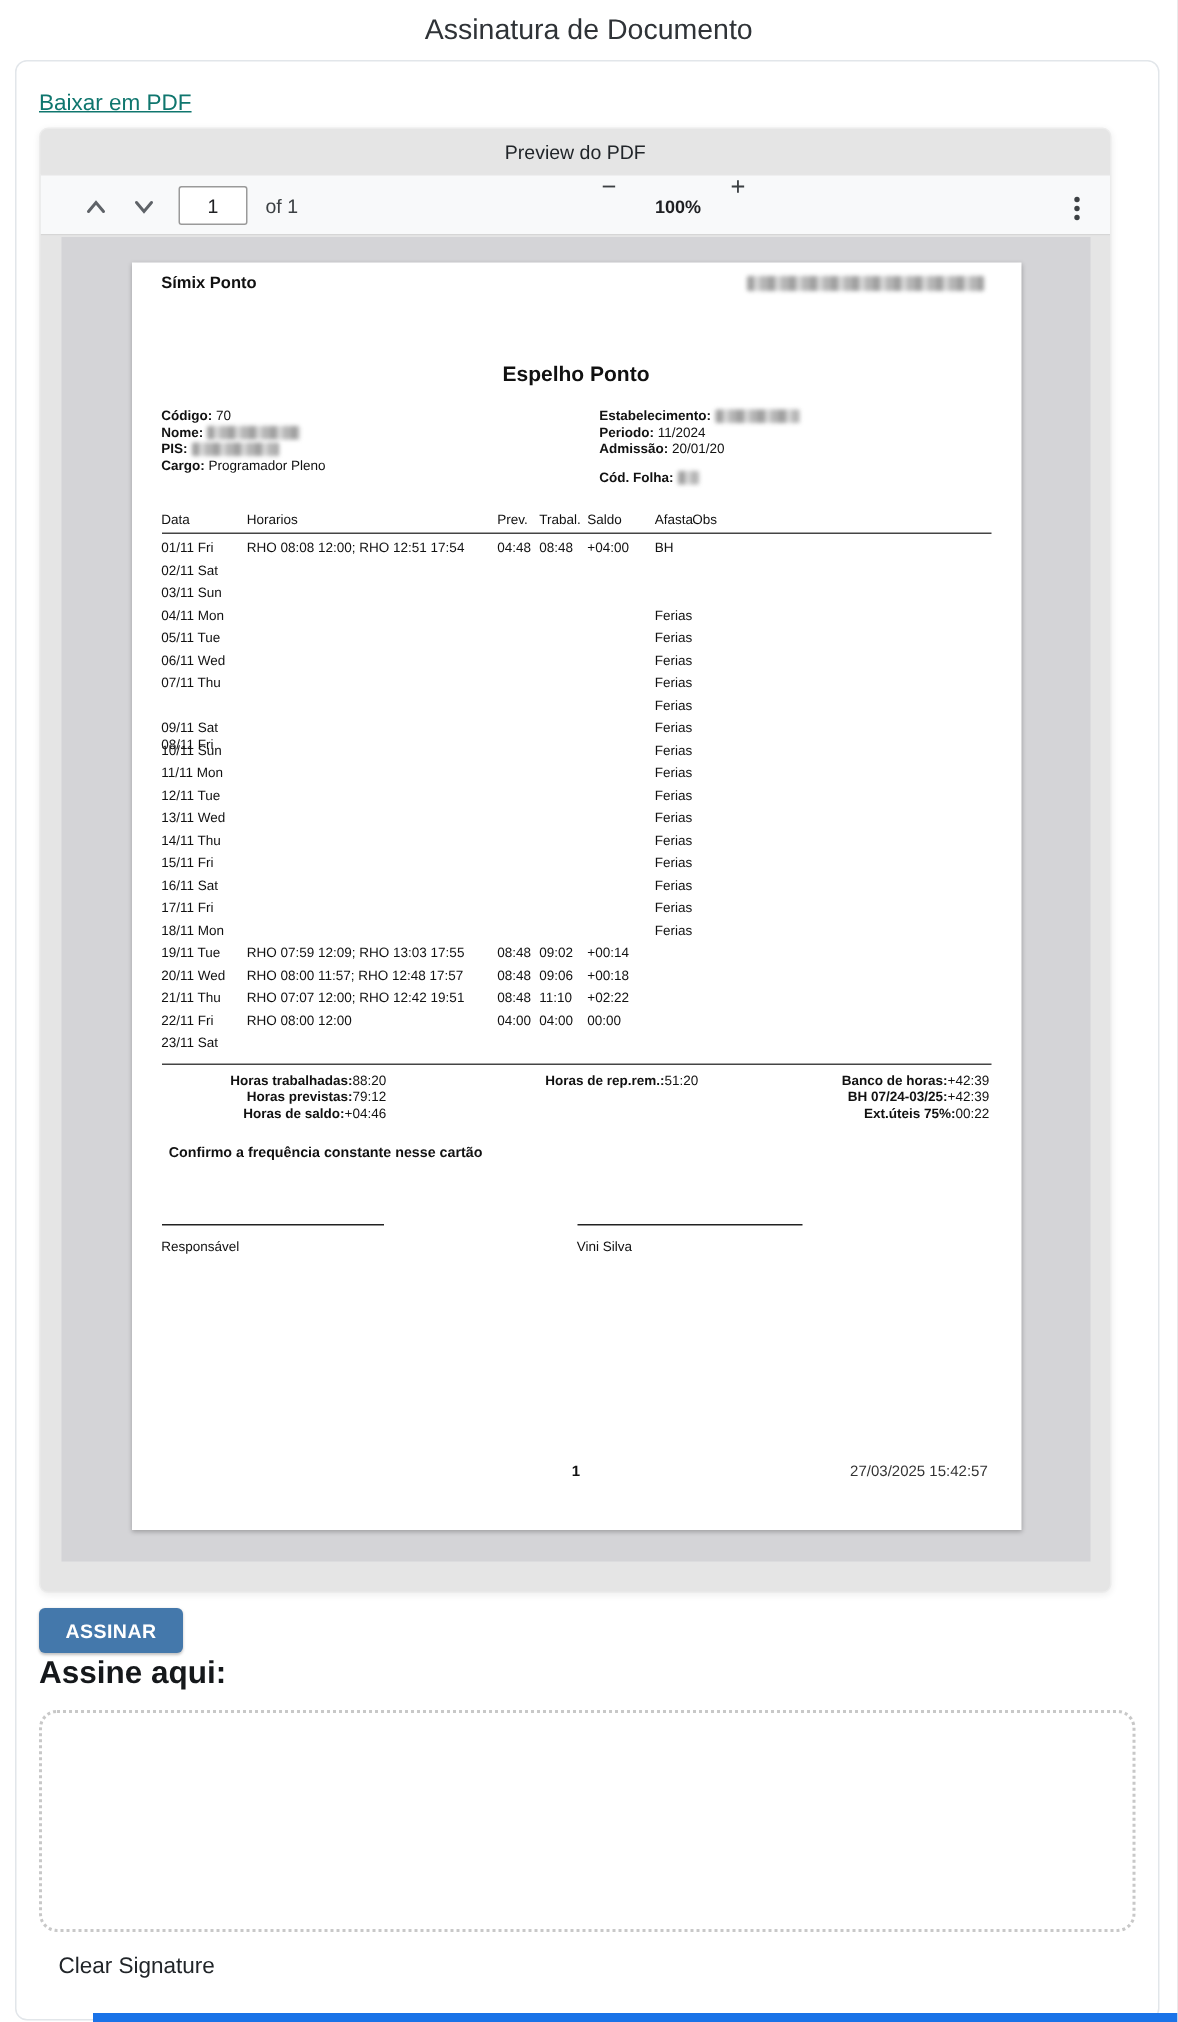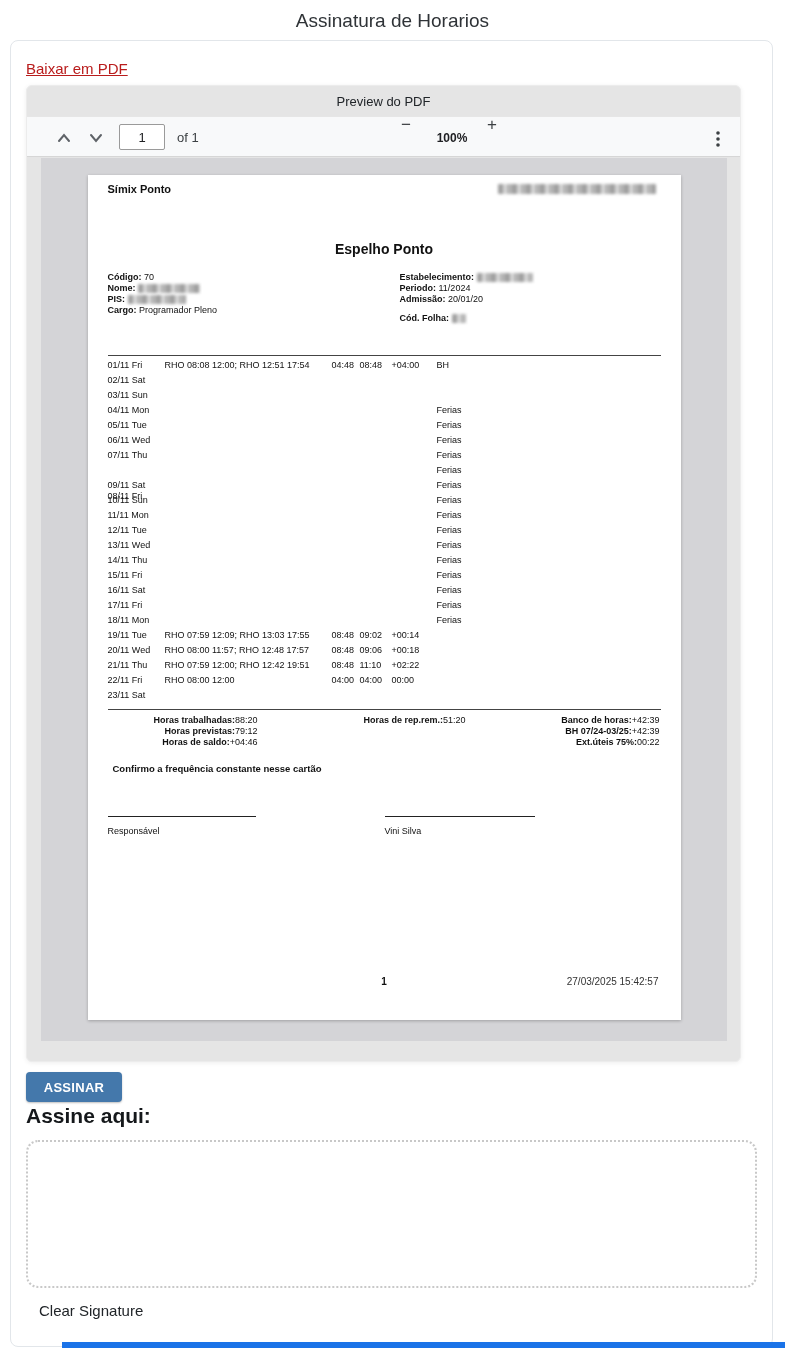--- a/index.html
+++ b/index.html
@@ -17,21 +17,21 @@
     text-align: center; font-size: 19px; font-weight: 400; color: #2f3337;
   }
 
   .card {
     position: absolute; left: 10px; top: 40px; width: 763px; height: 1307px;
     background: #fff; border: 1px solid #e2e6ea; border-radius: 8px;
   }
 
   .download-link {
     position: absolute; left: 15px; top: 19px;
-    font-size: 15px; color: #b91c1c; text-decoration: underline; cursor: pointer;
+    font-size: 15px; color: #0f766e; text-decoration: underline; cursor: pointer;
   }
 
   
   .preview {
     position: absolute; left: 15px; top: 44px; width: 715px; height: 977px;
     background: #e5e5e5; border: 1px solid #ececec; border-radius: 6px;
     box-shadow: 0 1px 5px rgba(0,0,0,.07);
     overflow: hidden;
   }
   .preview-header {
@@ -125,21 +125,21 @@
     position: absolute; left: 15px; top: 1099px; width: 731px; height: 148px;
     border: 2px dotted #c8c8c8; border-radius: 12px; background: #fff; cursor: crosshair;
   }
   .clear-sig { position: absolute; left: 28px; top: 1261px; font-size: 15px; color: #212529; cursor: pointer; }
 
   .bottom-bar { position: absolute; left: 62px; top: 1342px; width: 723px; height: 6px; background: #1a73e8; }
 </style>
 </head>
 <body>
 
-<h1 class="page-title">Assinatura de Horarios</h1>
+<h1 class="page-title">Assinatura de Documento</h1>
 
 <div class="card">
 
   <a class="download-link">Baixar em PDF</a>
 
   <div class="preview">
     <div class="preview-header">Preview do PDF</div>
 
     <div class="toolbar">
       <button class="tbtn nav-up">
@@ -187,20 +187,29 @@
           <div class="info-line"><span class="lbl">Cargo:</span> <span>Programador Pleno</span></div>
         </div>
 
         <div class="info-block info-right">
           <div class="info-line"><span class="lbl">Estabelecimento:</span> <span class="redacted w56"></span></div>
           <div class="info-line"><span class="lbl">Periodo:</span> <span>11/2024</span></div>
           <div class="info-line"><span class="lbl">Admissão:</span> <span>20/01/20</span></div>
           <div class="info-line cod-folha"><span class="lbl">Cód. Folha:</span> <span class="redacted w14"></span></div>
         </div>
 
+        <div class="thead">
+            <span class="tcell" style="left: 0px;">Data</span>
+            <span class="tcell" style="left: 57px;">Horarios</span>
+            <span class="tcell" style="left: 224px;">Prev.</span>
+            <span class="tcell" style="left: 252px;">Trabal.</span>
+            <span class="tcell" style="left: 284px;">Saldo</span>
+            <span class="tcell" style="left: 329px;">Afasta</span>
+            <span class="tcell" style="left: 354px;">Obs</span>
+          </div>
         <div class="thead-rule"></div>
         <div class="trows">
             <div class="trow">
               <span class="tcell" style="left: 0px;">01/11 Fri</span>
               <span class="tcell" style="left: 57px;">RHO 08:08 12:00; RHO 12:51 17:54</span>
               <span class="tcell" style="left: 224px;">04:48</span>
               <span class="tcell" style="left: 252px;">08:48</span>
               <span class="tcell" style="left: 284px;">+04:00</span>
               <span class="tcell" style="left: 329px;">BH</span>
             </div>
@@ -279,21 +288,21 @@
             </div>
             <div class="trow">
               <span class="tcell" style="left: 0px;">20/11 Wed</span>
               <span class="tcell" style="left: 57px;">RHO 08:00 11:57; RHO 12:48 17:57</span>
               <span class="tcell" style="left: 224px;">08:48</span>
               <span class="tcell" style="left: 252px;">09:06</span>
               <span class="tcell" style="left: 284px;">+00:18</span>
             </div>
             <div class="trow">
               <span class="tcell" style="left: 0px;">21/11 Thu</span>
-              <span class="tcell" style="left: 57px;">RHO 07:59 12:00; RHO 12:42 19:51</span>
+              <span class="tcell" style="left: 57px;">RHO 07:07 12:00; RHO 12:42 19:51</span>
               <span class="tcell" style="left: 224px;">08:48</span>
               <span class="tcell" style="left: 252px;">11:10</span>
               <span class="tcell" style="left: 284px;">+02:22</span>
             </div>
             <div class="trow">
               <span class="tcell" style="left: 0px;">22/11 Fri</span>
               <span class="tcell" style="left: 57px;">RHO 08:00 12:00</span>
               <span class="tcell" style="left: 224px;">04:00</span>
               <span class="tcell" style="left: 252px;">04:00</span>
               <span class="tcell" style="left: 284px;">00:00</span>

